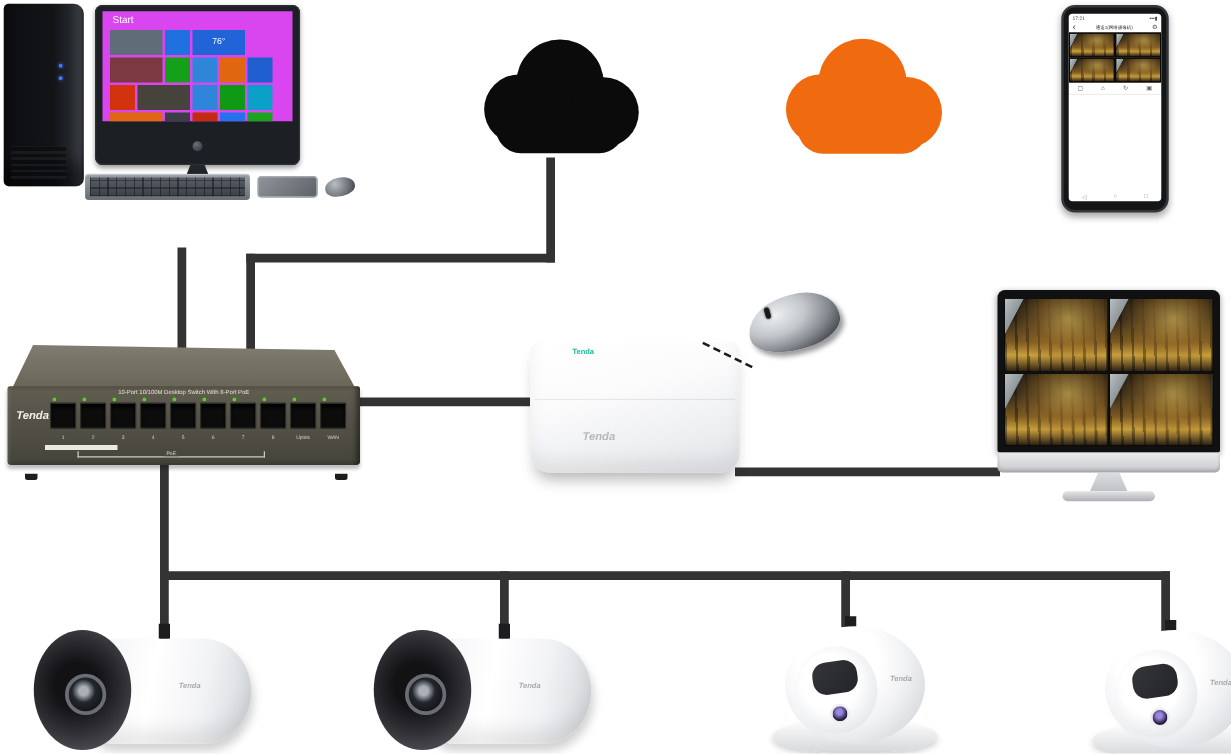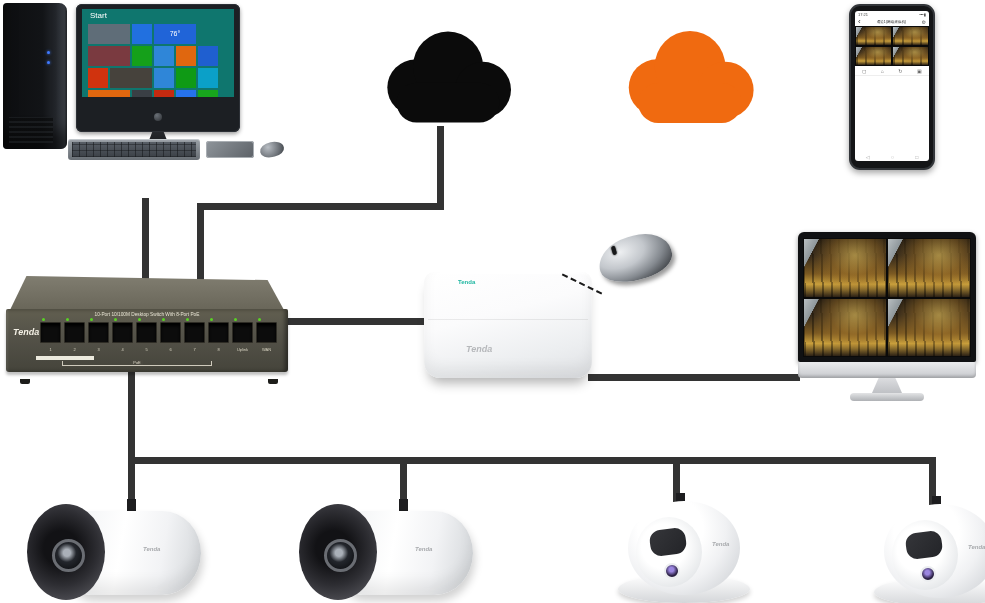--- a/index.html
+++ b/index.html
@@ -12,21 +12,21 @@
 
   
   .tower{left:3px;top:3px;width:64px;height:146px;border-radius:4px 8px 6px 4px;
     background:linear-gradient(90deg,#0d0e10 0%,#121417 62%,#23262b 82%,#41464d 96%,#2a2d31 100%);
     box-shadow:inset 0 -18px 14px rgba(0,0,0,.5);}
   .tower .vents{position:absolute;left:6px;bottom:6px;width:44px;height:26px;
     background:repeating-linear-gradient(0deg,#1d2023 0 2px,#0b0c0d 2px 5px);opacity:.7;}
   .tower .led{position:absolute;width:3px;height:3px;border-radius:50%;background:#3f79ff;box-shadow:0 0 3px #3f79ff;}
   .pc-monitor{left:76px;top:4px;width:164px;height:128px;background:#1c1f23;border-radius:6px;
     box-shadow:inset 0 0 0 1px #2c3036,0 2px 4px rgba(0,0,0,.4);}
-  .pc-screen{position:absolute;left:6px;top:5px;right:6px;height:88px;background:#0f766e;overflow:hidden;}
+  .pc-screen{position:absolute;left:6px;top:5px;right:6px;height:88px;background:#d946ef;overflow:hidden;}
   .start-label{position:absolute;left:8px;top:2px;color:#fff;font-size:8px;}
   .start-tiles{position:absolute;left:6px;top:15px;width:150px;height:70px;
     display:flex;flex-flow:row wrap;align-content:flex-start;gap:2px;}
   .tile{width:20px;height:20px;flex:none;color:#fff;font-size:7px;line-height:20px;text-align:center;}
   .tile.wide{width:42px;}
   .pc-chin{position:absolute;left:0;bottom:0;width:100%;height:30px;}
   .pc-logo-dot{position:absolute;left:50%;bottom:11px;width:8px;height:8px;margin-left:-4px;border-radius:50%;
     background:radial-gradient(circle at 35% 30%,#6a7077,#2c2f33);}
   .pc-stand-neck{left:146px;top:132px;width:24px;height:14px;background:linear-gradient(#26292d,#17191c);
     clip-path:polygon(26% 0,74% 0,100% 100%,0 100%);border-bottom:2px solid #8a3a3c;}

